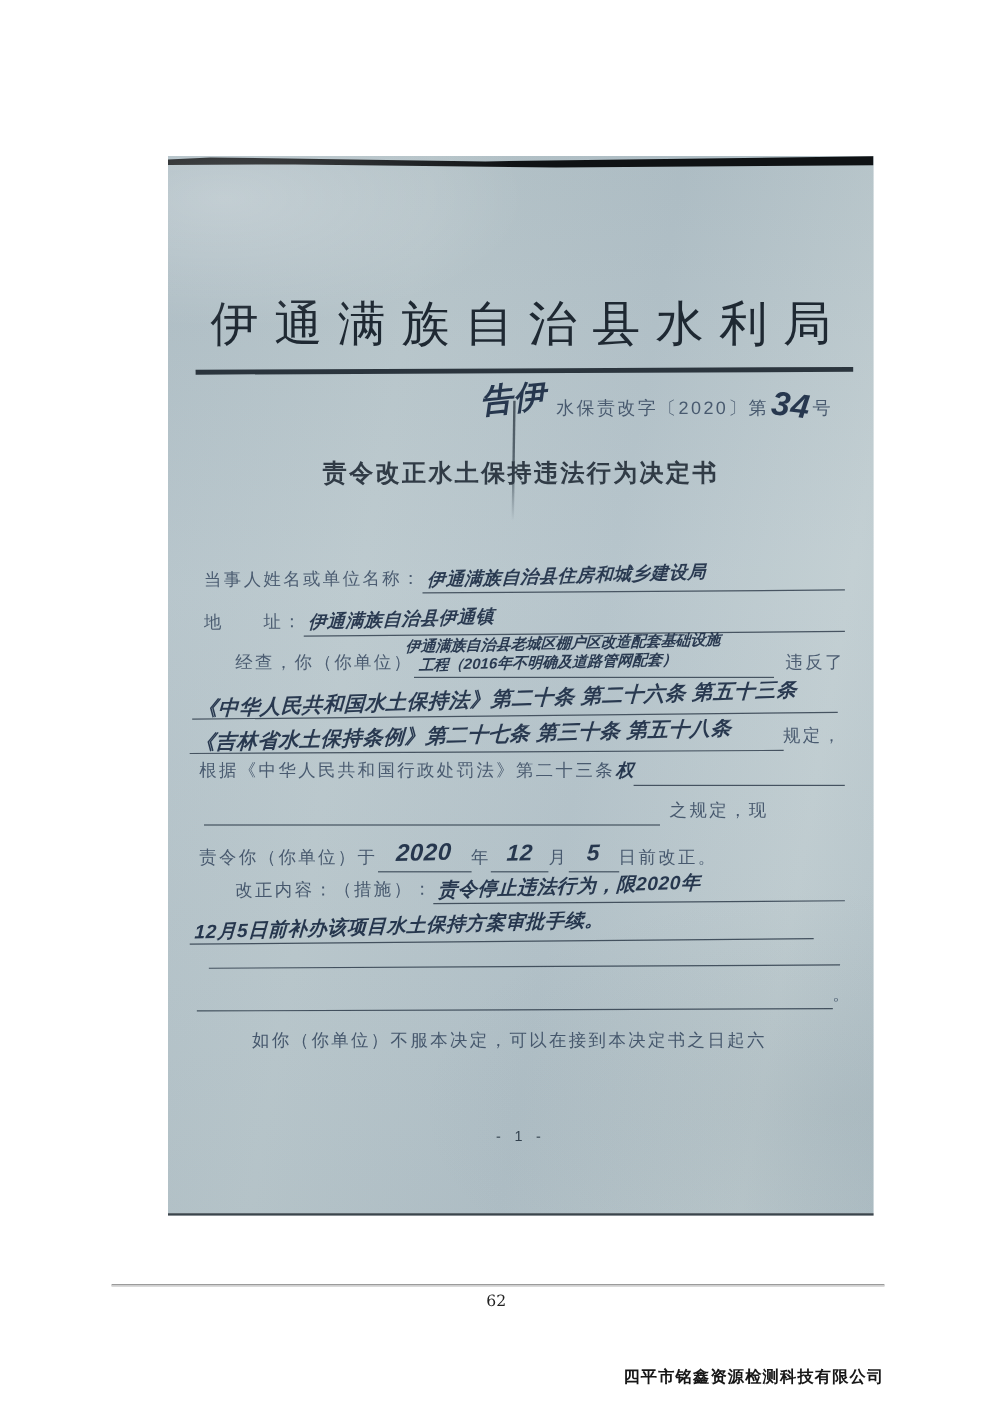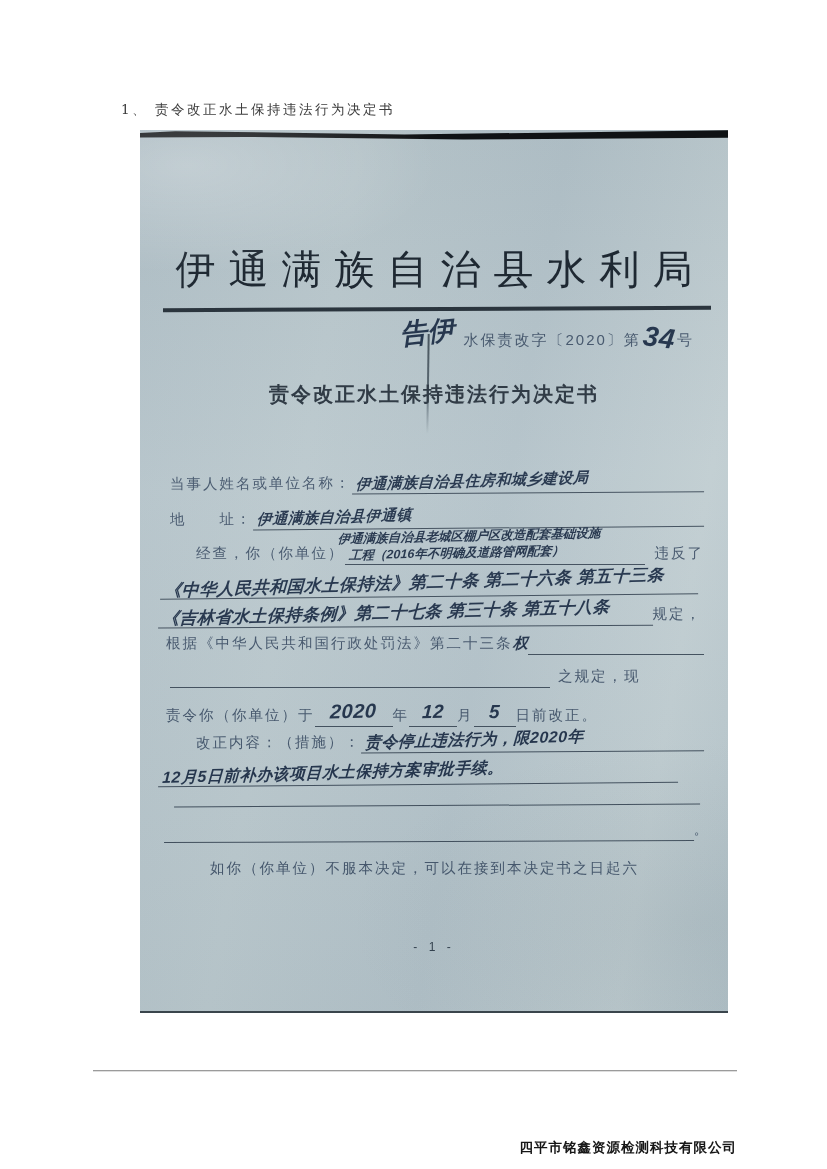--- a/index.html
+++ b/index.html
@@ -102,21 +102,20 @@
   .footer-company {
     position:absolute; top:1139px; right:90px;
     font-size:13.5px; font-weight:700; color:#161616; letter-spacing:1px;
   }
 </style>
 </head>
 <body>
 
 <div class="page">
 
-  <div class="heading">1、 责令改正水土保持违法行为决定书</div>
 
   <div class="scan">
     <div class="scan-topstrip"></div>
 
     <div class="agency-title">伊通满族自治县水利局</div>
     <div class="title-rule"></div>
 
     <div class="docnum">
       <span class="hw hw-prefix">告伊</span>
       <span class="printed">水保责改字〔2020〕第</span>
@@ -196,15 +195,16 @@
     </div>
 
     <div class="row" style="top:728px;">
       <span class="printed" style="padding-left:40px;">如你（你单位）不服本决定，可以在接到本决定书之日起六</span>
     </div>
 
     <div class="scan-pagenum">- 1 -</div>
   </div>
 
   <div class="footer-rule"></div>
+  <div class="footer-pagenum">62</div>
   <div class="footer-company">四平市铭鑫资源检测科技有限公司</div>
 
 </div>
 
 </body></html>

